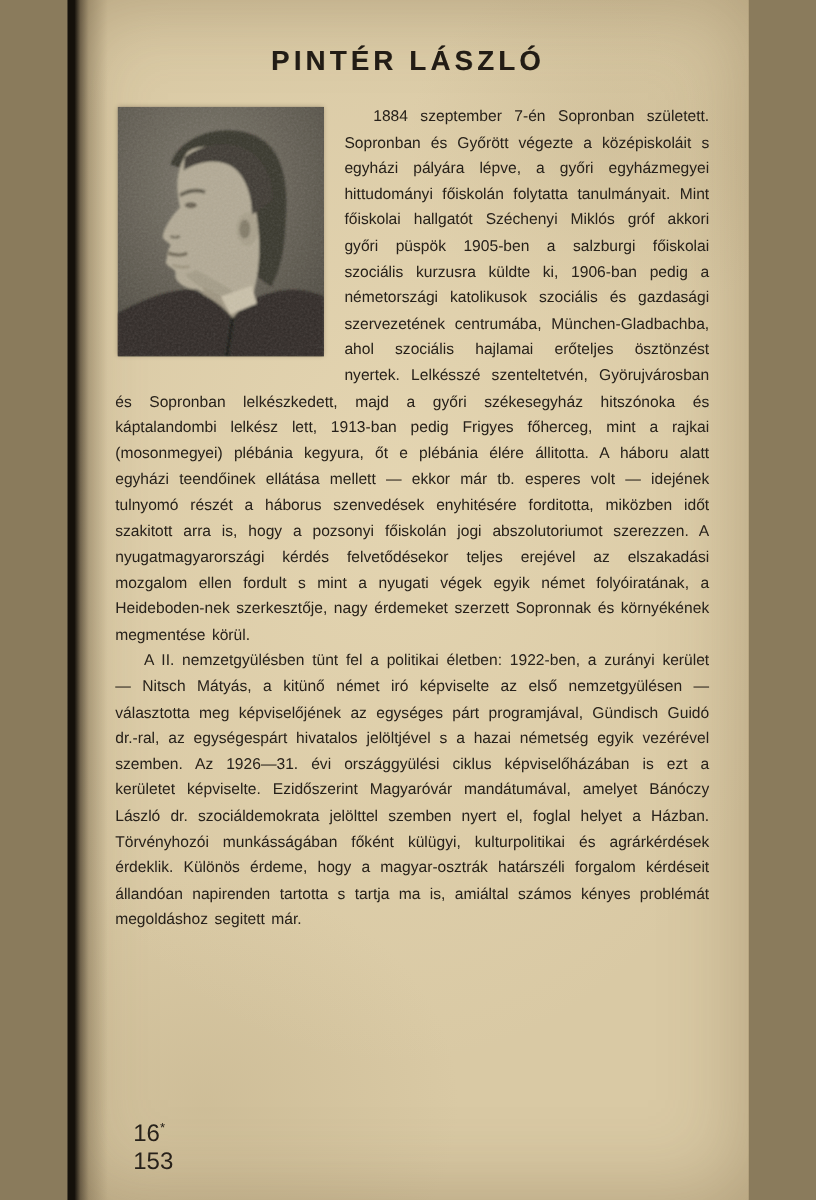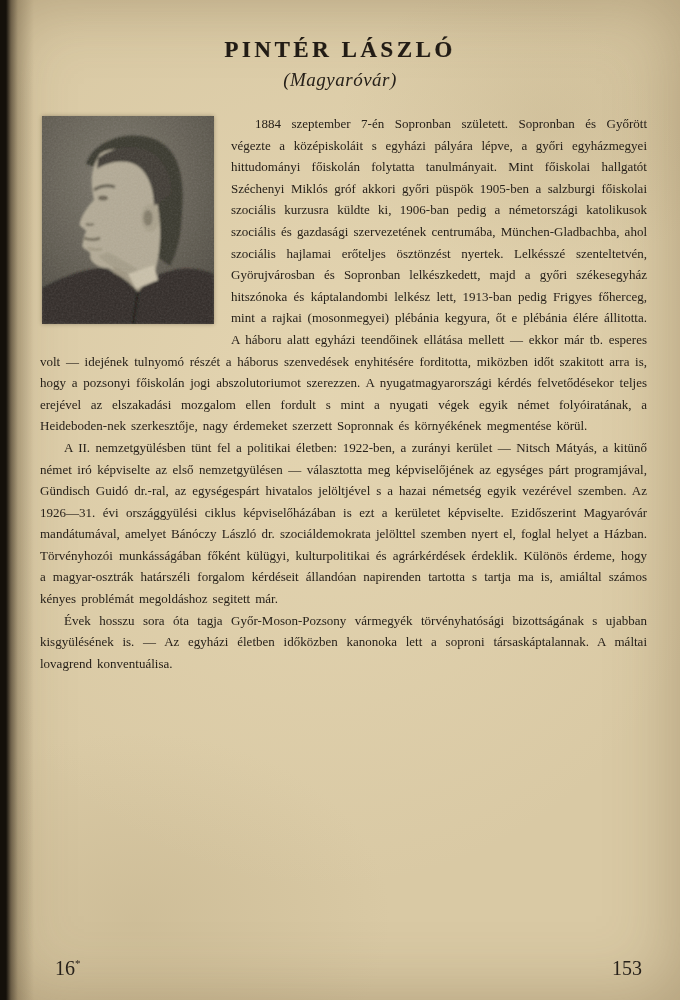--- a/index.html
+++ b/index.html
@@ -1,28 +1,28 @@
 <!DOCTYPE html>
 <html><head>
 <meta charset="utf-8">
 <style>
   html, body { margin: 0; padding: 0; background: #8a7b5c; }
   .page {
     position: relative;
-    width: 680px;
+    width: 568px;
     height: 1000px;
     margin: 0 auto;
     overflow: hidden;
     background:
       radial-gradient(ellipse 90% 70% at 48% 40%, rgba(236,222,188,0.55), rgba(236,222,188,0) 70%),
       radial-gradient(ellipse 40% 20% at 80% 12%, rgba(195,178,140,0.5), rgba(195,178,140,0) 75%),
       radial-gradient(ellipse 50% 25% at 20% 92%, rgba(193,176,138,0.45), rgba(193,176,138,0) 75%),
       #d9c9a4;
     box-shadow: inset 0 0 70px rgba(96,74,40,0.35);
-    font-family: Liberation Serif, serif;
+    font-family: Liberation Sans, sans-serif;
     color: #27211a;
   }
   .gutter {
     position: absolute; left: 0; top: 0; bottom: 0; width: 34px;
     background: linear-gradient(to right,
       #14100a 0px, #14100a 6px,
       rgba(38,28,16,0.55) 11px,
       rgba(70,55,32,0.25) 18px,
       rgba(70,55,32,0) 34px);
     pointer-events: none;
@@ -57,32 +57,32 @@
     margin: 3px 17px 8px 2px;
     box-shadow: 0 0 4px rgba(40,30,15,0.35);
   }
   .photo-frame svg { display: block; }
   .footer {
     position: absolute;
     left: 55px; right: 38px; bottom: 20px;
     display: flex;
     justify-content: space-between;
     font-size: 20px;
+    flex-direction: column;
   }
   .footer sup { font-size: 11px; }
 </style>
 </head>
 <body>
 
 <div class="page">
   <div class="gutter"></div>
 
   <div class="header">
     <h1 class="title">PINTÉR LÁSZLÓ</h1>
-    <div class="subtitle">(Magyaróvár)</div>
   </div>
 
   <div class="content">
     <div class="photo-frame">
       <svg viewBox="0 0 172 208" width="172" height="208" preserveAspectRatio="none">
         <defs>
           <radialGradient id="phbg" cx="45%" cy="30%" r="90%">
             <stop offset="0%" stop-color="#747066"></stop>
             <stop offset="55%" stop-color="#555149"></stop>
             <stop offset="100%" stop-color="#383630"></stop>
@@ -112,20 +112,19 @@
           <path d="M0,208 L0,172 C22,160 44,152 62,152 C76,158 88,166 96,176 C104,166 112,160 124,156 C142,150 158,152 172,158 L172,208 Z" fill="#201e1a"></path>
           <path d="M86,158 L112,149 L116,164 L94,173 Z" fill="#c9c0ab"></path>
           <path d="M96,176 L91,208" stroke="#100f0c" stroke-width="3" fill="none"></path>
         </g>
         <rect width="172" height="208" filter="url(#phnoise)" opacity="0.16"></rect>
         <rect width="172" height="208" fill="#d8c8a3" opacity="0.08"></rect>
       </svg>
     </div>
     <p>1884 szeptember 7-én Sopronban született. Sopronban és Győrött végezte a középiskoláit s egyházi pályára lépve, a győri egyházmegyei hittudományi főiskolán folytatta tanulmányait. Mint főiskolai hallgatót Széchenyi Miklós gróf akkori győri püspök 1905-ben a salzburgi főiskolai szociális kurzusra küldte ki, 1906-ban pedig a németországi katolikusok szociális és gazdasági szervezetének centrumába, München-Gladbachba, ahol szociális hajlamai erőteljes ösztönzést nyertek. Lelkésszé szenteltetvén, Györujvárosban és Sopronban lelkészkedett, majd a győri székesegyház hitszónoka és káptalandombi lelkész lett, 1913-ban pedig Frigyes főherceg, mint a rajkai (mosonmegyei) plébánia kegyura, őt e plébánia élére állitotta. A háboru alatt egyházi teendőinek ellátása mellett — ekkor már tb. esperes volt — idejének tulnyomó részét a háborus szenvedések enyhitésére forditotta, miközben időt szakitott arra is, hogy a pozsonyi főiskolán jogi abszolutoriumot szerezzen. A nyugatmagyarországi kérdés felvetődésekor teljes erejével az elszakadási mozgalom ellen fordult s mint a nyugati végek egyik német folyóiratának, a Heideboden-nek szerkesztője, nagy érdemeket szerzett Sopronnak és környékének megmentése körül.</p>
     <p>A II. nemzetgyülésben tünt fel a politikai életben: 1922-ben, a zurányi kerület — Nitsch Mátyás, a kitünő német iró képviselte az első nemzetgyülésen — választotta meg képviselőjének az egységes párt programjával, Gündisch Guidó dr.-ral, az egységespárt hivatalos jelöltjével s a hazai németség egyik vezérével szemben. Az 1926—31. évi országgyülési ciklus képviselőházában is ezt a kerületet képviselte. Ezidőszerint Magyaróvár mandátumával, amelyet Bánóczy László dr. szociáldemokrata jelölttel szemben nyert el, foglal helyet a Házban. Törvényhozói munkásságában főként külügyi, kulturpolitikai és agrárkérdések érdeklik. Különös érdeme, hogy a magyar-osztrák határszéli forgalom kérdéseit állandóan napirenden tartotta s tartja ma is, amiáltal számos kényes problémát megoldáshoz segitett már.</p>
-    <p>Évek hosszu sora óta tagja Győr-Moson-Pozsony vármegyék törvényhatósági bizottságának s ujabban kisgyülésének is. — Az egyházi életben időközben kanonoka lett a soproni társaskáptalannak. A máltai lovagrend konventuálisa.</p>
   </div>
 
   <div class="footer">
     <span><span>16</span><sup>*</sup></span>
     <span>153</span>
   </div>
 </div>
 
 </body></html>

